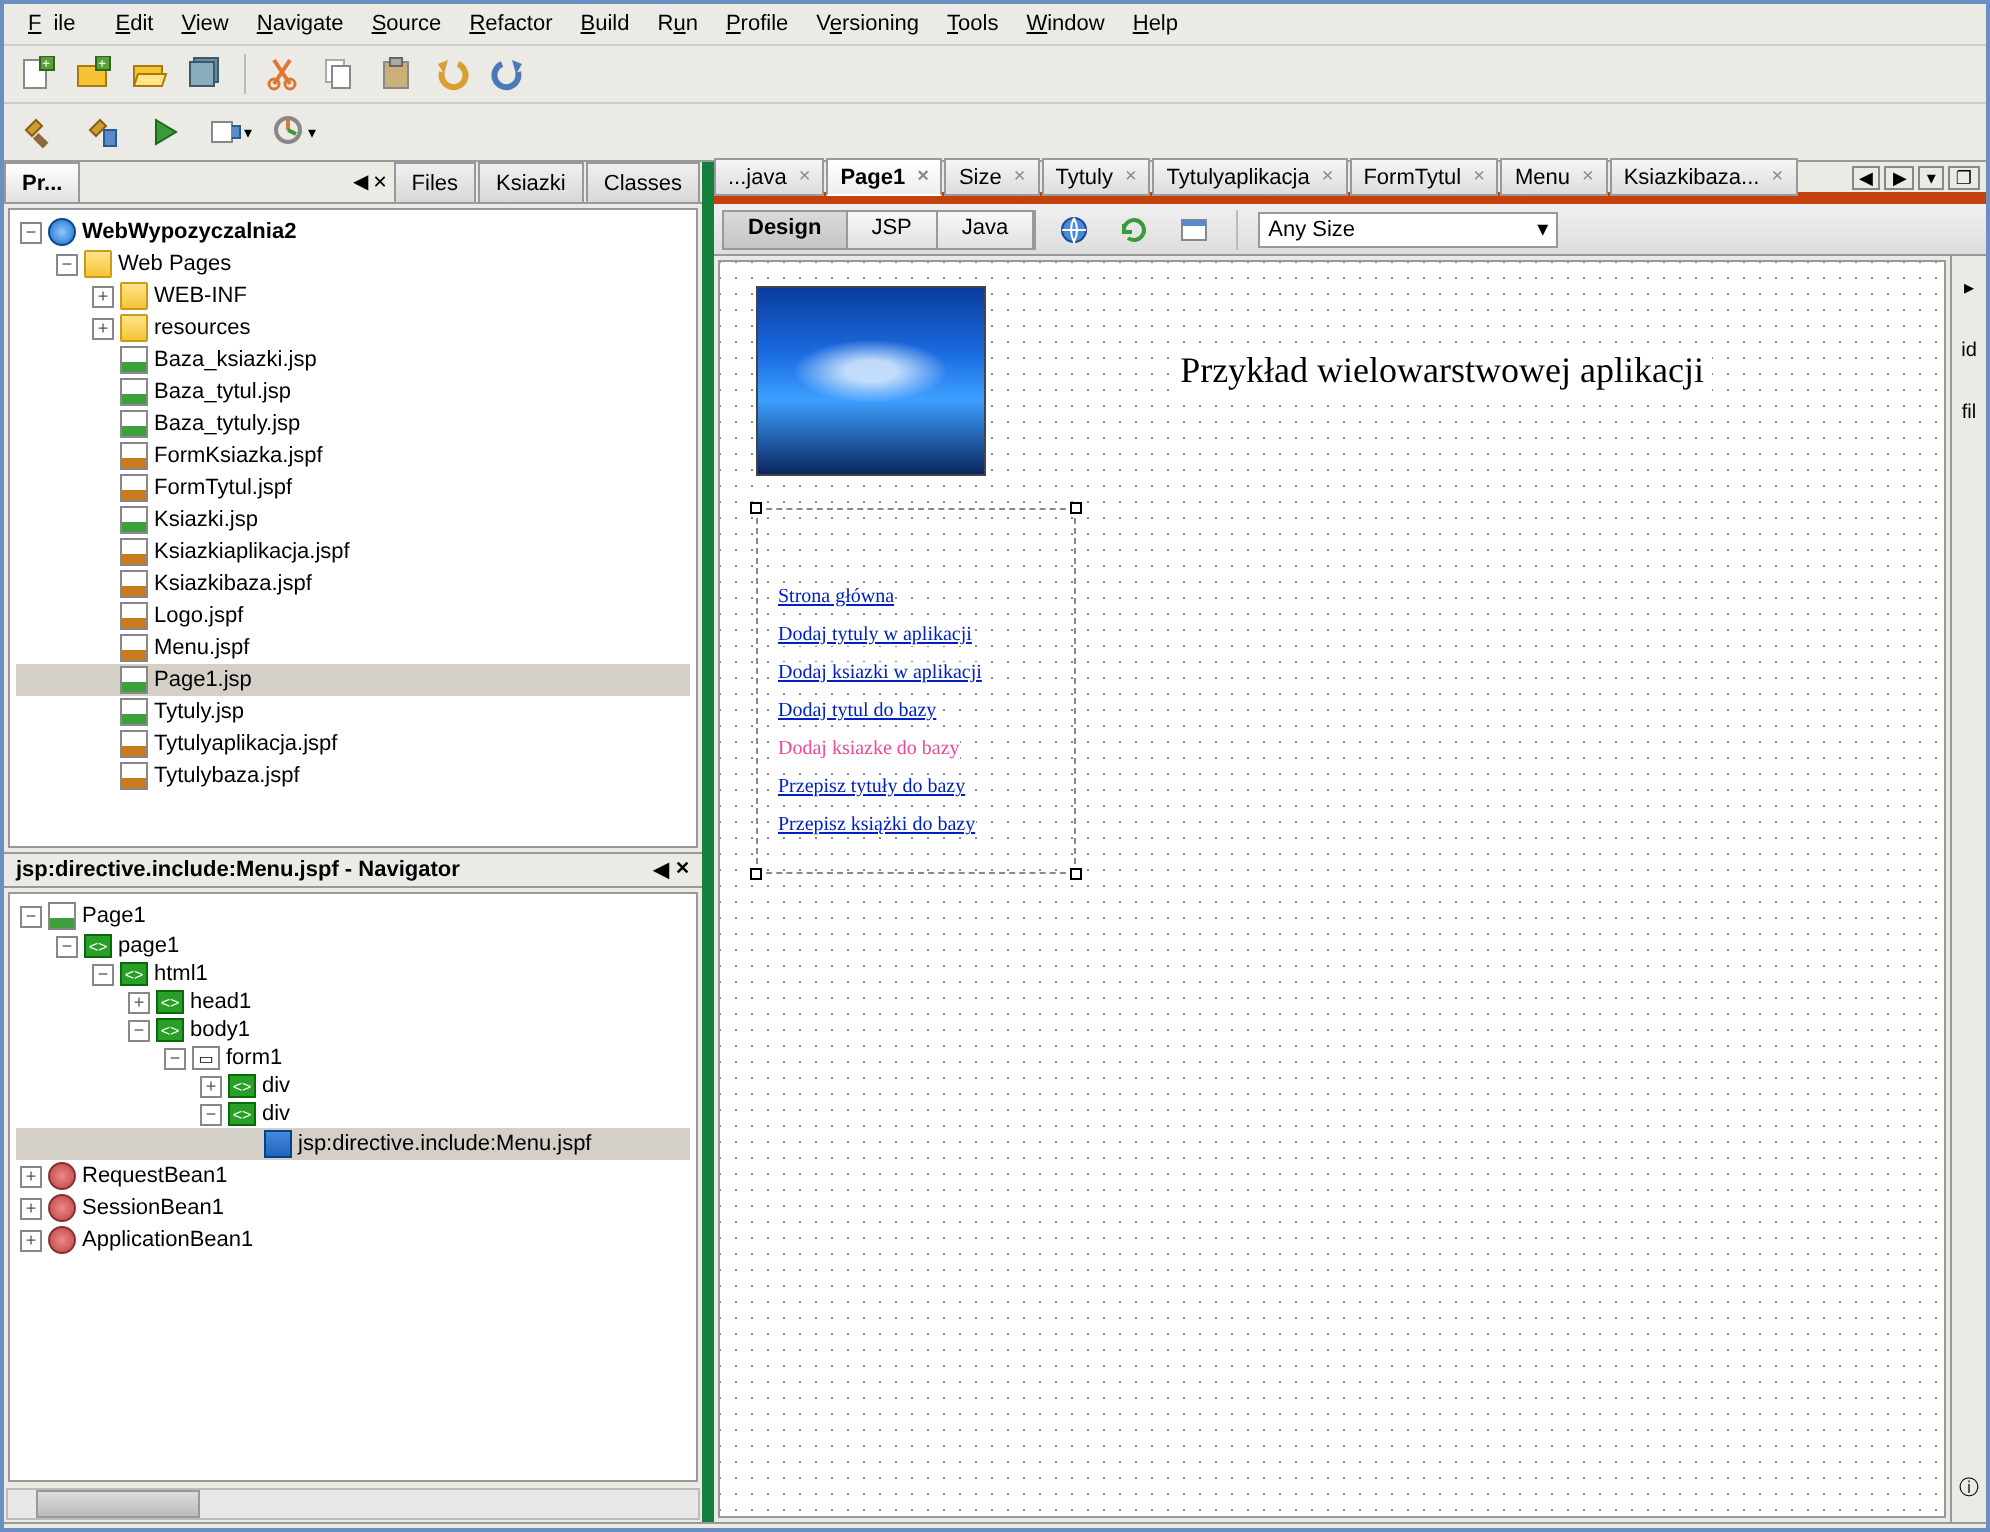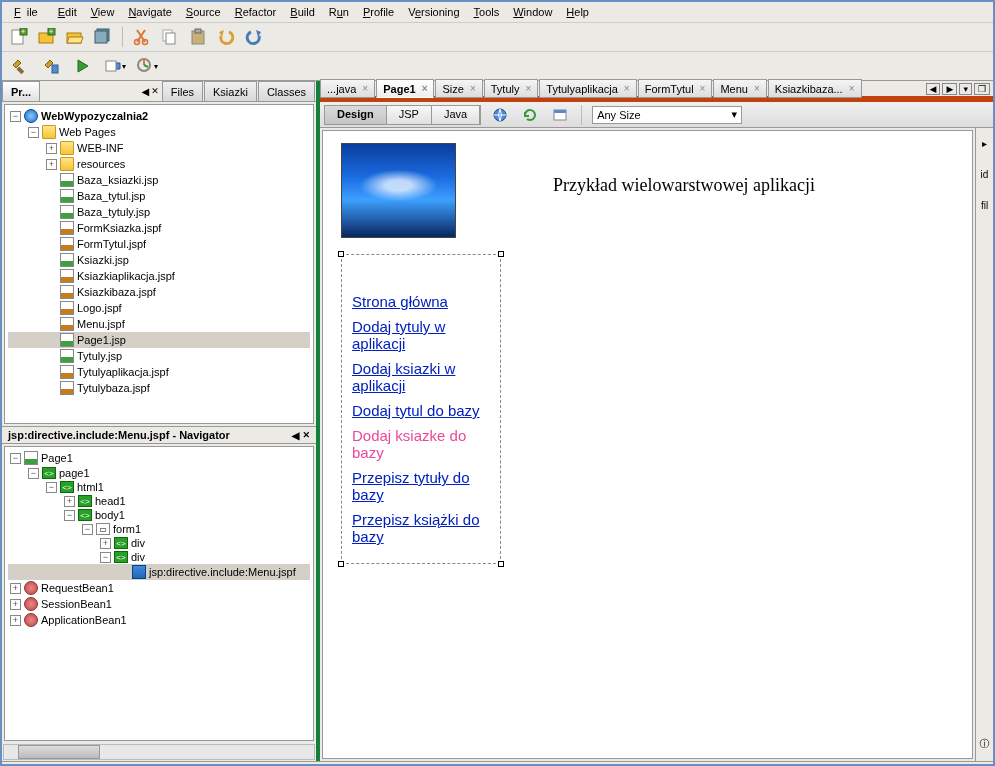--- a/index.html
+++ b/index.html
@@ -5,40 +5,40 @@
 * { box-sizing: border-box; margin: 0; padding: 0; }
 body { font-family: Tahoma, sans-serif; font-size: 11px; background: #eceae5; width: 995px; height: 766px; overflow: hidden; border: 2px solid #6a8fc2; }
 .menubar { background: #eceae5; border-bottom: 1px solid #ccc; padding: 2px 6px; display: flex; gap: 2px; }
 .menubar span { padding: 2px 6px; cursor: pointer; }
 .menubar span u { text-decoration: underline; }
 .toolbar { background: #eceae5; padding: 3px 6px; display: flex; gap: 6px; align-items: center; border-bottom: 1px solid #ccc; }
 .toolbar-row2 { background: #eceae5; padding: 3px 6px; display: flex; gap: 10px; align-items: center; border-bottom: 1px solid #999; }
 .icon-btn { width: 22px; height: 22px; display: inline-flex; align-items: center; justify-content: center; cursor: pointer; }
 .sep { width: 1px; height: 20px; background: #bbb; margin: 0 2px; }
 .main-area { display: flex; height: 680px; }
-.left-panel { width: 318px; display: flex; flex-direction: column; border-right: 4px solid #15803d; background: #eceae5; }
+.left-panel { width: 355px; display: flex; flex-direction: column; border-right: 6px solid #15803d; background: #eceae5; }
 .tab-strip { display: flex; background: #eceae5; border-bottom: 1px solid #999; height: 21px; }
 .tab-strip .tab { padding: 2px 8px; border: 1px solid #999; border-bottom: none; background: linear-gradient(#fff,#e0e0e0); margin-right: 1px; font-weight: bold; cursor: pointer; font-size: 11px; display: flex; align-items: center; gap: 3px; }
 .tab-strip .tab.inactive { font-weight: normal; background: linear-gradient(#f0f0f0,#d8d8d8); }
 .tab-ctrl { margin-left: auto; display: flex; gap: 2px; align-items: center; padding-right: 3px; }
 .tree { background: #fff; overflow: auto; flex: 1; padding: 3px; border: 1px solid #999; margin: 2px; }
 .tree-node { display: flex; align-items: center; gap: 3px; padding: 1px 0; white-space: nowrap; }
 .tree-node.selected { background: #d4d0c8; }
 .tree-node .lbl { cursor: pointer; }
 .tree-node.bold .lbl { font-weight: bold; }
 .indent-0 { padding-left: 2px; } .indent-1 { padding-left: 20px; } .indent-2 { padding-left: 38px; } .indent-3 { padding-left: 56px; } .indent-4 { padding-left: 74px; } .indent-5 { padding-left: 92px; } .indent-6 { padding-left: 110px; }
 .expander { width: 11px; height: 11px; border: 1px solid #888; background: #fff; display: inline-flex; align-items: center; justify-content: center; font-size: 9px; line-height: 1; cursor: pointer; color: #555; }
 .file-icon { width: 14px; height: 14px; display: inline-block; }
 .folder-y { background: linear-gradient(#ffe48a,#f5c434); border: 1px solid #c89a1e; border-radius: 1px; }
 .jsp-icon { background: #fff; border: 1px solid #888; position: relative; }
 .jsp-icon::after { content:""; position:absolute; bottom:0; left:0; right:0; height:5px; background:#3da03d; }
 .jspf-icon { background: #fff; border: 1px solid #888; position: relative; }
 .jspf-icon::after { content:""; position:absolute; bottom:0; left:0; right:0; height:5px; background:#c87c1e; }
 .globe-icon { background: radial-gradient(circle,#8bc9ff,#1a6bc7); border-radius: 50%; border: 1px solid #0a4a8a; }
-.navigator-title { background: #eceae5; padding: 2px 6px; font-weight: bold; border-top: 1px solid #999; border-bottom: 1px solid #999; display: flex; align-items: center; }
+.navigator-title { background: #eceae5; padding: 2px 6px; font-weight: bold; border-top: 1px solid #999; border-bottom: 1px solid #999; display: flex; }
 .navigator-title .ctrl { margin-left: auto; display: flex; gap: 3px; }
 .html-badge { width: 14px; height: 12px; background: #28a028; color: #fff; font-size: 8px; display: inline-flex; align-items: center; justify-content: center; border: 1px solid #0b6b0b; }
 .form-badge { width: 14px; height: 12px; background: #fff; border: 1px solid #888; display: inline-flex; align-items: center; justify-content: center; font-size: 8px; }
 .bean-icon { width: 14px; height: 14px; background: radial-gradient(#e88,#b44); border-radius: 50%; border: 1px solid #833; }
 .right-panel { flex: 1; display: flex; flex-direction: column; background: #eceae5; }
 .editor-tabs { display: flex; height: 21px; border-bottom: 6px solid #c2410c; background: #eceae5; align-items: center; }
 .editor-tabs .etab { padding: 2px 6px; border: 1px solid #999; background: linear-gradient(#f5f5f5,#ddd); margin-right: 1px; height: 19px; display: flex; align-items: center; gap: 3px; font-size: 11px; cursor: pointer; }
 .editor-tabs .etab.active { background: linear-gradient(#fff,#eee); border-bottom-color: #fff; font-weight: bold; }
 .etab .close-x { font-size: 10px; color: #888; margin-left: 3px; cursor: pointer; }
 .editor-toolbar { display: flex; align-items: center; padding: 2px 4px; border-bottom: 1px solid #999; background: linear-gradient(#f0f0f0,#ddd); gap: 8px; height: 26px; }
@@ -46,21 +46,21 @@
 .view-tabs .vtab { padding: 2px 12px; border-right: 1px solid #999; cursor: pointer; font-size: 11px; background: linear-gradient(#f8f8f8,#e0e0e0); }
 .view-tabs .vtab.active { background: linear-gradient(#dadada,#c5c5c5); font-weight: bold; }
 .size-select { border: 1px solid #999; padding: 1px 4px; font-size: 11px; background: #fff; width: 150px; height: 18px; display: flex; align-items: center; justify-content: space-between; cursor: pointer; }
 .design-canvas { flex: 1; background: #fff; background-image: radial-gradient(#888 0.5px, transparent 0.5px); background-size: 8px 8px; background-position: 4px 4px; position: relative; overflow: auto; margin: 2px; border: 1px solid #999; }
 .canvas-inner { padding: 12px 18px; }
 .hero-img { width: 115px; height: 95px; background: linear-gradient(180deg,#0a3d9e 0%,#1a6be0 35%,#3da0ff 60%,#0a2560 100%); border: 1px solid #444; display: inline-block; vertical-align: top; position: relative; }
 .hero-img::after { content:""; position:absolute; top:25%; left:10%; right:10%; height:40%; background: radial-gradient(ellipse,#e8f2ff 20%,transparent 60%); opacity:0.8; }
 .hero-title { display: inline-block; vertical-align: top; margin-left: 90px; margin-top: 30px; font-size: 18px; font-family: "Times New Roman", serif; background: #fff; padding: 2px 4px; }
 .menu-frag { margin-top: 16px; border: 1px dashed #888; width: 160px; padding: 30px 10px 10px; position: relative; background: transparent; }
 .menu-frag .handle { width: 6px; height: 6px; background: #fff; border: 1px solid #000; position: absolute; }
-.menu-frag a { display: block; color: #0020c0; text-decoration: underline; font-size: 15px; font-family: Liberation Sans, sans-serif; margin: 8px 0; background: #fff; width: fit-content; }
+.menu-frag a { display: block; color: #0020c0; text-decoration: underline; font-size: 10px; font-family: Liberation Serif, serif; margin: 8px 0; background: #fff; width: fit-content; }
 .menu-frag .plain { color: #ec4899; text-decoration: none; }
 .right-sidebar { width: 18px; background: #eceae5; border-left: 1px solid #999; display: flex; flex-direction: column; gap: 20px; padding-top: 10px; align-items: center; font-size: 10px; }
 .right-sidebar span { writing-mode: horizontal-tb; }
 .statusbar { height: 22px; background: #eceae5; border-top: 1px solid #999; display: flex; align-items: center; padding: 0 6px; gap: 4px; }
 .scrollbar-stub { height: 16px; background: #e8e8e8; border: 1px solid #bbb; margin: 1px; position: relative; }
 .scrollbar-stub::before { content:""; position:absolute; left:14px; width:80px; top:0; bottom:0; background: linear-gradient(#ddd,#bbb); border: 1px solid #999; }
 </style>
 </head>
 <body>
 

